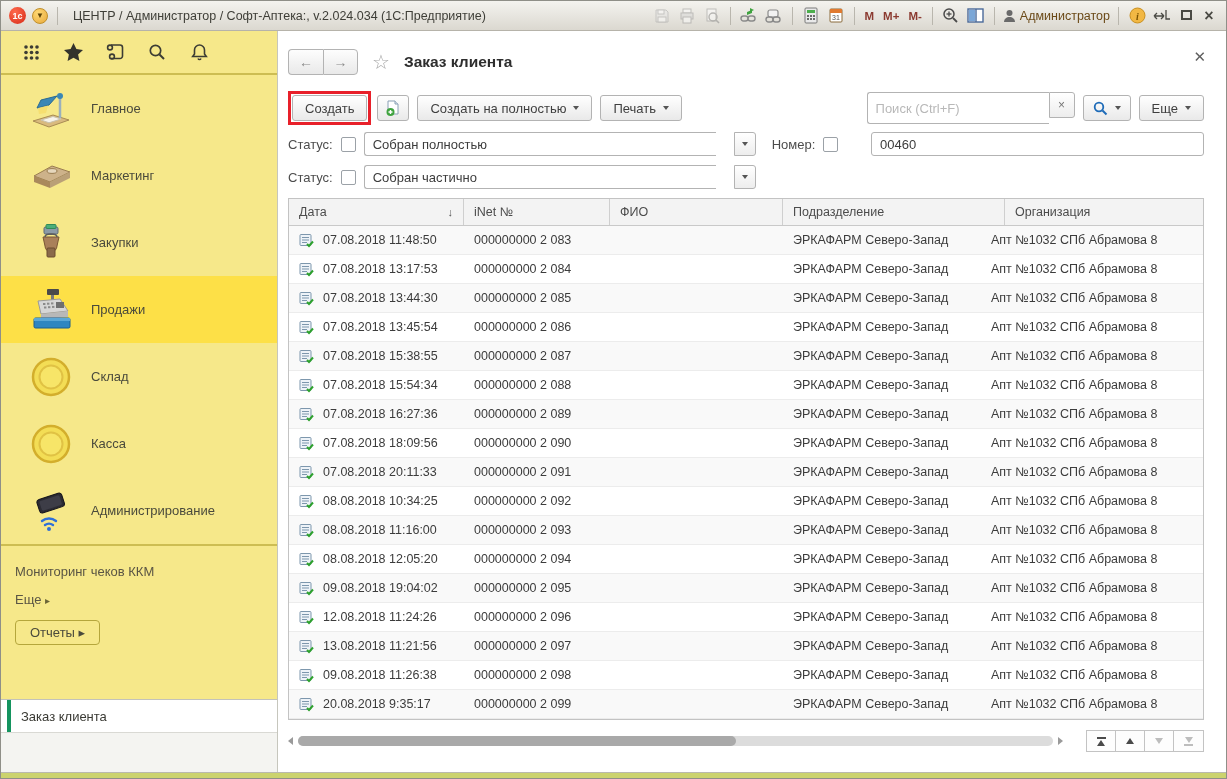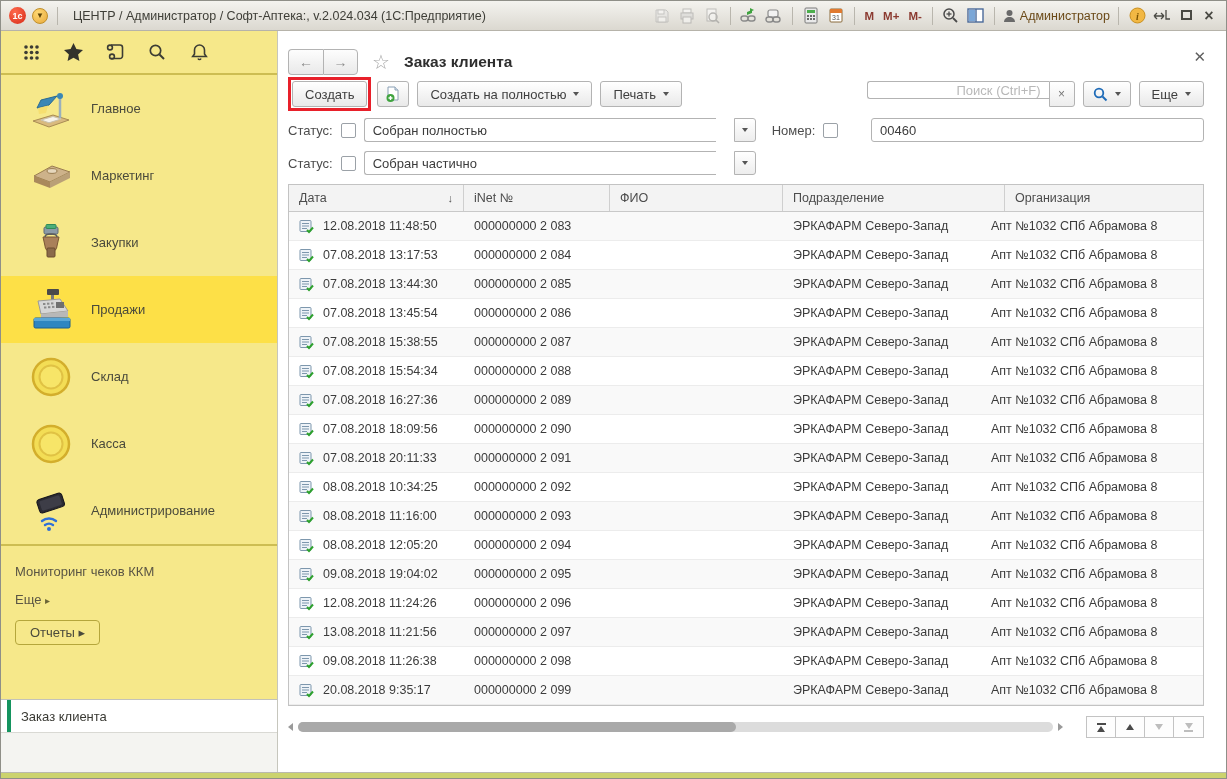--- a/index.html
+++ b/index.html
@@ -47,29 +47,29 @@
   .panel-close { position:absolute; top:18px; right:20px; font-size:15px; color:#5f5f5f; cursor:pointer; line-height:1; }
 
   .navrow { display:flex; align-items:center; height:34px; flex:0 0 34px; gap:14px; }
   .navbtns { display:flex; }
   .navbtn { width:35px; height:26px; border:1px solid #b3b3b3; background:linear-gradient(#fdfdfd,#e9e9e9); display:flex; align-items:center; justify-content:center; color:#8b8b8b; font-size:14px; }
   .navbtn:first-child { border-radius:4px 0 0 4px; border-right:none; }
   .navbtn:last-child { border-radius:0 4px 4px 0; }
   .fav-star { color:#a9a9a9; font-size:20px; }
   .page-title { font-size:15.5px; font-weight:bold; color:#2e2e2e; }
 
-  .cmdrow { display:flex; align-items:center; height:30px; flex:0 0 30px; }
+  .cmdrow { display:flex; align-items:center; margin-top:14px; height:30px; flex:0 0 30px; }
   .btn { height:26px; border:1px solid #b3b3b3; border-radius:3px; background:linear-gradient(#ffffff,#e9e9e9); font-size:13px; color:#3f3f3f; padding:0 12px; display:inline-flex; align-items:center; gap:7px; cursor:pointer; white-space:nowrap; }
   .caret { width:0; height:0; border-left:3.5px solid transparent; border-right:3.5px solid transparent; border-top:4.5px solid #555; }
   .annot-wrap { position:relative; display:inline-flex; padding:4px; }
   .annot-box { position:absolute; inset:0; border:3px solid #e8202a; pointer-events:none; }
   .iconbtn { width:32px; justify-content:center; padding:0; }
   .searchgroup { margin-left:auto; display:flex; align-items:center; }
   .searchbox { display:flex; }
-  .searchbox input { width:182px; height:18px; border:1px solid #b3b3b3; border-right:none; border-radius:3px 0 0 3px; padding:0 8px; font-size:13px; color:#3c3c3c; outline:none; font-family:"Liberation Sans",sans-serif;text-align:right;}
+  .searchbox input { width:182px; height:32px; border:1px solid #b3b3b3; border-right:none; border-radius:3px 0 0 3px; padding:0 8px; font-size:13px; color:#3c3c3c; outline:none; font-family:"Liberation Sans",sans-serif;}
   .searchbox input::placeholder { color:#b8b8b8; }
   .search-x { width:26px; height:26px; border:1px solid #b3b3b3; border-radius:0 3px 3px 0; background:linear-gradient(#fff,#ededed); color:#777; font-size:12px; display:flex; align-items:center; justify-content:center; cursor:pointer; }
 
   .filterrow { display:flex; align-items:center; margin-top:9px; height:24px; flex:0 0 24px; }
   .flabel { font-size:13px; color:#4c4c4c; }
   .checkbox { width:15px; height:15px; border:1px solid #9ba1a7; border-radius:2px; background:#fff; margin:0 8px 0 8px; flex:0 0 15px; cursor:pointer; }
   .combo { display:flex; height:24px;gap:18px; }
   .combo input { width:352px; height:24px; border:1px solid #b3b3b3; border-right:none; border-radius:3px 0 0 3px; padding:0 8px; font-size:13px; color:#3c3c3c; outline:none; font-family:"Liberation Sans",sans-serif; }
   .combo .dd { width:22px; height:24px; border:1px solid #b3b3b3; border-radius:0 3px 3px 0; background:linear-gradient(#fff,#ededed); display:flex; align-items:center; justify-content:center; cursor:pointer; }
   .num-input { margin-left:auto; width:333px; height:24px; border:1px solid #b3b3b3; border-radius:3px; padding:0 8px; font-size:13px; color:#3c3c3c; outline:none; font-family:"Liberation Sans",sans-serif; }
@@ -475,21 +475,21 @@
           <div class="td c-date">
             <svg width="15" height="15" viewBox="0 0 15 15">
                   <rect x="1" y="1.5" width="11" height="11" rx="1" fill="#eef3f8" stroke="#7d97ad"></rect>
                   <g stroke="#7d97ad" stroke-width="1">
                     <line x1="3" y1="4.5" x2="10" y2="4.5"></line>
                     <line x1="3" y1="7" x2="10" y2="7"></line>
                     <line x1="3" y1="9.5" x2="8" y2="9.5"></line>
                   </g>
                   <path d="M8 11l2 2 4-4.5" fill="none" stroke="#2da12d" stroke-width="2"></path>
                 </svg>
-            <span>12.08.2018 11:48:50</span>
+            <span>07.08.2018 11:48:50</span>
           </div>
           <div class="td c-inet">
                 <span>000000000 2 083</span>
               </div>
           <div class="td c-fio">
                 <span></span>
               </div>
           <div class="td c-org">
                 <span>ЭРКАФАРМ Северо-Запад</span>
               </div>

